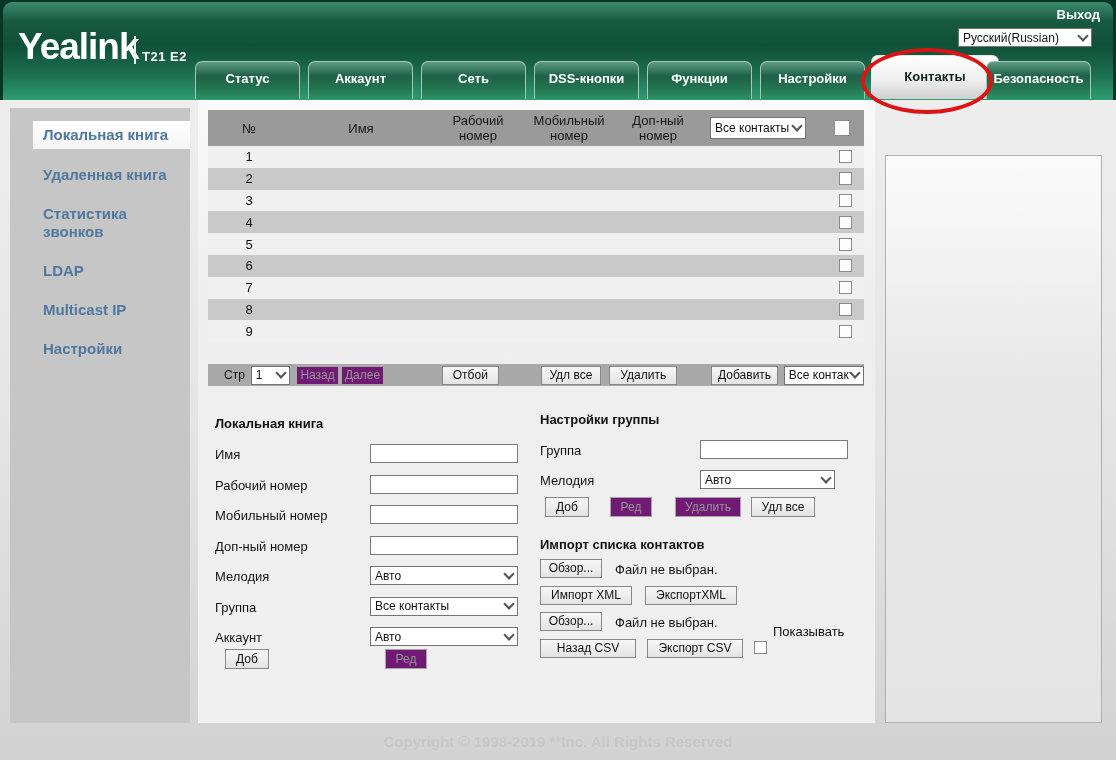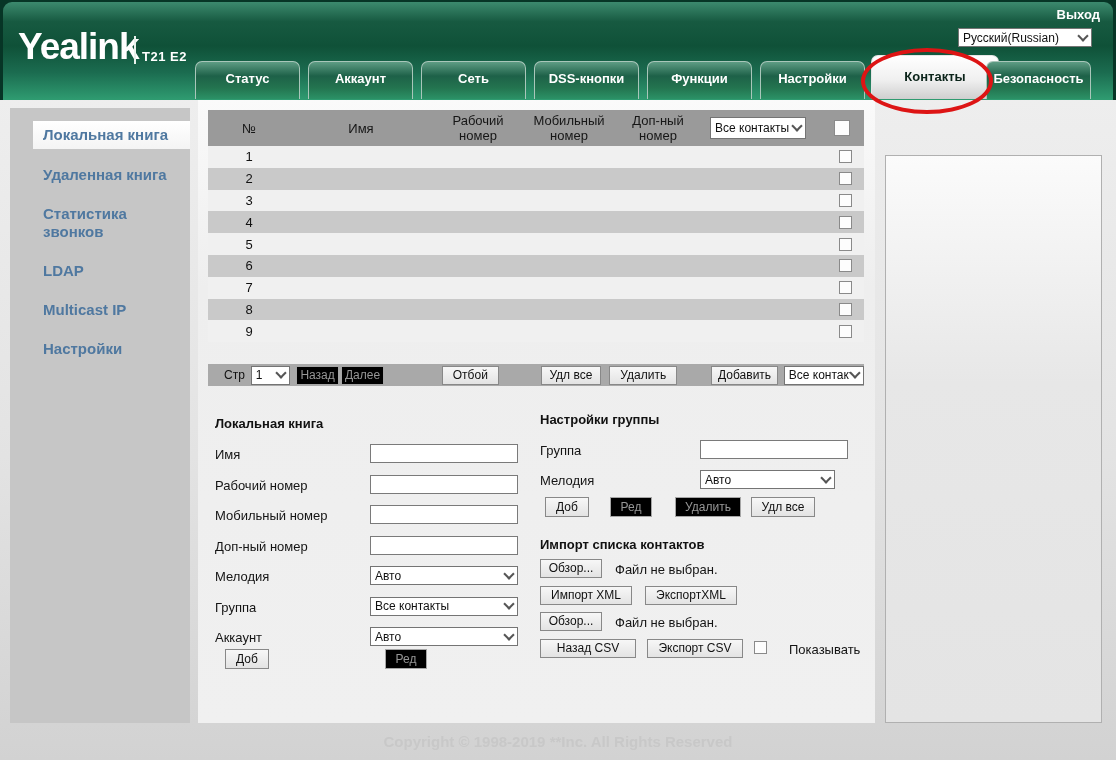--- a/index.html
+++ b/index.html
@@ -38,21 +38,21 @@
   .row.odd{background:#f0f0f0;}
   .row.even{background:#c9c9c9;}
   .row .num{width:82px;text-align:center;}
   .row .spacer,.thead .spacer{flex:1;}
   .pagebar{position:absolute;left:10px;top:264px;width:656px;height:22px;background:#a9a9a9;
        display:flex;align-items:center;box-sizing:border-box;padding-left:16px;font-size:12px;color:#111;}
   
   .btn{box-sizing:border-box;height:19px;line-height:17px;background:linear-gradient(180deg,#f7f7f7,#e3e3e3);
        border:1px solid #888;font-size:12px;color:#111;text-align:center;cursor:pointer;
        font-family:"Liberation Sans",sans-serif;overflow:hidden;white-space:nowrap;}
-  .btn.disabled{background:#000000;color:#969696;border-color:#a6a6a6;cursor:default;}
+  .btn.disabled{background:#701a75;color:#969696;border-color:#a6a6a6;cursor:default;}
   .sel{box-sizing:border-box;height:19px;background:#fff;border:1px solid #747474;display:flex;
        align-items:center;padding:0 4px;font-size:12px;color:#111;cursor:pointer;overflow:hidden;white-space:nowrap;}
   .sel .val{overflow:hidden;white-space:nowrap;}
   .arrow{flex:none;width:6px;height:6px;border-right:2px solid #555;border-bottom:2px solid #555;
        transform:rotate(45deg);margin-left:auto;margin-top:-4px;}
   .cb{box-sizing:border-box;width:13px;height:13px;background:#fdfdfd;border:1px solid #8a8a8a;cursor:pointer;}
   .inp{box-sizing:border-box;height:19px;width:148px;background:#fff;border:1px solid #7a7a7a;
        font-size:12px;padding:0 3px;font-family:"Liberation Sans",sans-serif;}
   .ftitle{position:absolute;font-size:13px;font-weight:bold;color:#111;}
   .flabel{position:absolute;font-size:13px;color:#141414;}
@@ -238,20 +238,20 @@
     <div class="ftitle" style="left:342px;top:437px;">Импорт списка контактов</div>
     <div class="btn abs" style="left:342px;top:459px;width:62px;">Обзор...</div>
     <div class="flabel" style="left:417px;top:462px;">Файл не выбран.</div>
     <div class="btn abs" style="left:342px;top:486px;width:92px;">Импорт XML</div>
     <div class="btn abs" style="left:447px;top:486px;width:92px;">ЭкспортXML</div>
     <div class="btn abs" style="left:342px;top:512px;width:62px;">Обзор...</div>
     <div class="flabel" style="left:417px;top:515px;">Файл не выбран.</div>
     <div class="btn abs" style="left:342px;top:539px;width:96px;">Назад CSV</div>
     <div class="btn abs" style="left:449px;top:539px;width:96px;">Экспорт CSV</div>
     <div class="cb abs" style="left:556px;top:541px;"></div>
-    <div class="flabel" style="left:575px;top:542px;margin-left:16px;">Показывать</div>
+    <div class="flabel" style="left:575px;top:524px;">Показывать</div>
   </div>
 
   <div class="note-body">
   </div>
 
   <div class="footer">Copyright © 1998-2019 **Inc. All Rights Reserved</div>
 </div>
 
 </body></html>

